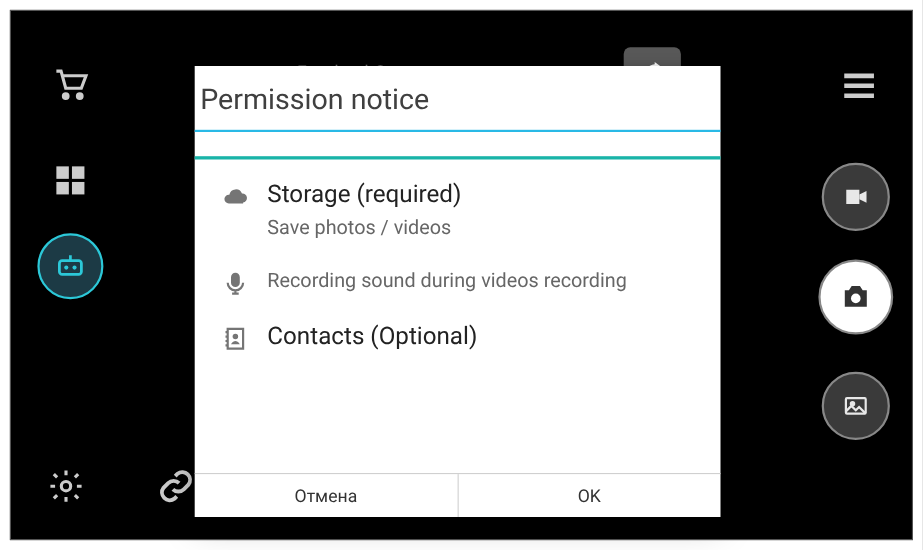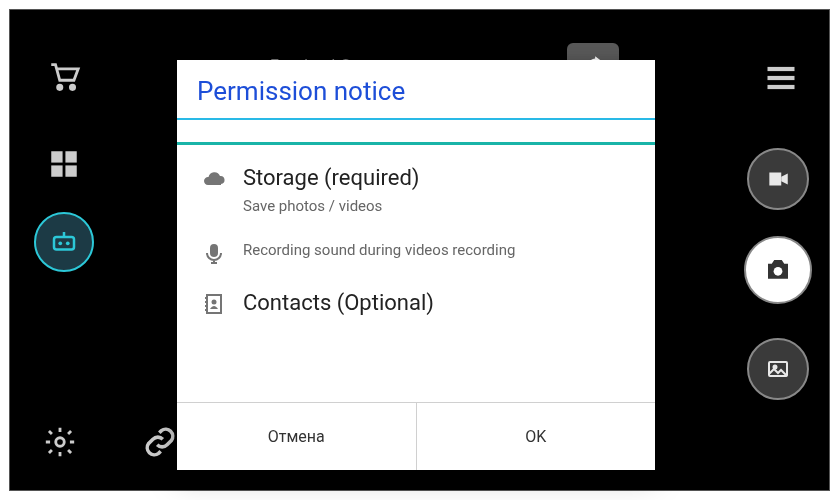--- a/index.html
+++ b/index.html
@@ -67,40 +67,40 @@
   display:flex; align-items:center; justify-content:center;
   margin-left:auto; margin-right:90px;
 }
 .dialog {
   position:absolute; left:167px; top:50px; width:478px; height:410px;
   background:#fff;
   box-shadow: 0 8px 30px rgba(0,0,0,.25), 0 2px 8px rgba(0,0,0,.15);
   display:flex; flex-direction:column;
 }
 .dlg-title {
-  color:#1d4ed8; font-size:26px; font-weight:400;
-  padding: 16px 20px 12px;
+  color:#404040; font-size:26px; font-weight:400;
+  padding: 16px 5px 12px;
 }
 .hr1 { height:2px; background:#29b9e6; margin:0; }
 .hr2 { height:3px; background:#19b4a8; margin-top:22px; }
 .content {
   flex:1; overflow:hidden;
   padding: 20px 8px 0 8px;
 }
 .perm-row { display:flex; margin-bottom:24px; }
 .perm-ic {
   width:58px; display:flex; justify-content:center;
   padding-top:2px; color:#757575;
 }
 .perm-ic svg { width:24px; height:24px; }
 .perm-text { flex:1; padding-right:12px;}
 .perm-title { font-size:22px; color:#222; margin-bottom:6px; }
-.perm-desc { font-size:15px; color:#666; line-height:1.35; }
+.perm-desc { font-size:18px; color:#666; line-height:1.35; }
 .btn-bar {
-  display:flex; height:68px; border-top:1px solid #d0d0d0;
+  display:flex; height:40px; border-top:1px solid #d0d0d0;
 }
 .dlg-btn {
   flex:1; display:flex; align-items:center; justify-content:center;
   font-size:16px; color:#333; cursor:pointer;
 }
 .btn-sep { width:1px; background:#d0d0d0; height:100%; }
 </style>
 </head>
 <body>
 

